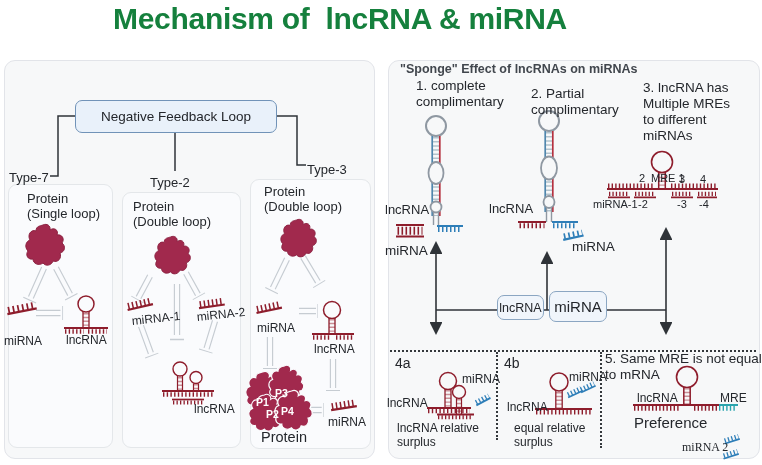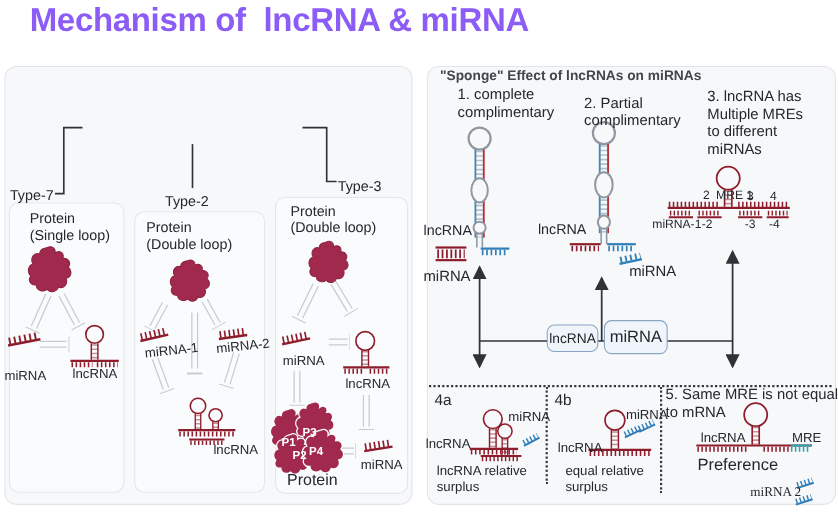--- a/index.html
+++ b/index.html
@@ -7,21 +7,21 @@
   .panel{position:absolute;background:#f7f8f9;border:1.5px solid #e2e4e9;border-radius:11px;z-index:0;}
   .tbox{position:absolute;background:#fafbfd;border:1.2px solid #e4e7ea;border-radius:9px;z-index:1;}
   #overlay{position:absolute;left:0;top:0;z-index:2;}
   .node{position:absolute;display:flex;align-items:center;justify-content:center;
         background:#e9f1fa;border:1.5px solid #7193b8;border-radius:7px;color:#23262b;z-index:3;}
   .node.hub{background:#f0f5fb;border-color:#8ba6c2;}
   .lbl{position:absolute;color:#24272c;font-size:12px;line-height:1.18;white-space:pre-line;z-index:4;transform-origin:left top;}
   .hdr{font-size:12.5px;font-weight:bold;color:#41464d;}
   .s11{font-size:11px;}.s12{font-size:12px;}.s13{font-size:13px;}.s135{font-size:13.5px;}
   .s14{font-size:14px;}.s145{font-size:14.5px;}.s15{font-size:15px;}
-  .title{font-size:30px;font-weight:bold;color:#8b5cf6;text-align:left;white-space:pre;letter-spacing:-0.3px;padding-left:27px;}
+  .title{font-size:30px;font-weight:bold;color:#15803d;text-align:center;white-space:pre;letter-spacing:-0.3px;}
   .white{color:#fff;font-weight:bold;font-size:10.5px;}
   .r6{transform:rotate(-6deg);}
   .dot-h{position:absolute;border-top:2px dotted #34383c;z-index:2;}
   .dot-v{position:absolute;border-left:2px dotted #34383c;z-index:2;}
   svg{fill:none;}
 </style>
 </head>
 <body>
 
 <div id="stage">
@@ -229,20 +229,23 @@
     <g stroke="#2aa4ad">
       <path d="M719,405 H738" stroke-width="2"></path>
       <path d="M719,408.4 H737" stroke-width="4.6" stroke-dasharray="1.4 2.2"></path>
     </g>
     <g stroke="#2e7eb8">
       <use href="#combS" transform="translate(723,439) rotate(-18)"></use>
       <use href="#combS" transform="translate(722,454) rotate(-18)"></use>
     </g>
   </svg>
 
+  <div class="node" style="left:75px;top:100px;width:200px;height:31px;font-size:13.5px;">
+    <span>Negative Feedback Loop</span>
+  </div>
   <div class="node hub" style="left:497px;top:295px;width:45px;height:23px;font-size:12.5px;">
     <span>lncRNA</span>
   </div>
   <div class="node hub" style="left:549px;top:291px;width:56px;height:29px;font-size:15px;">
     <span>miRNA</span>
   </div>
 
   <div class="lbl title" style="left:0px;top:1px;width:680px;">Mechanism of  lncRNA &amp; miRNA</div>
 
   <div class="lbl hdr" style="left:400px;top:62px;">"Sponge" Effect of lncRNAs on miRNAs</div>

